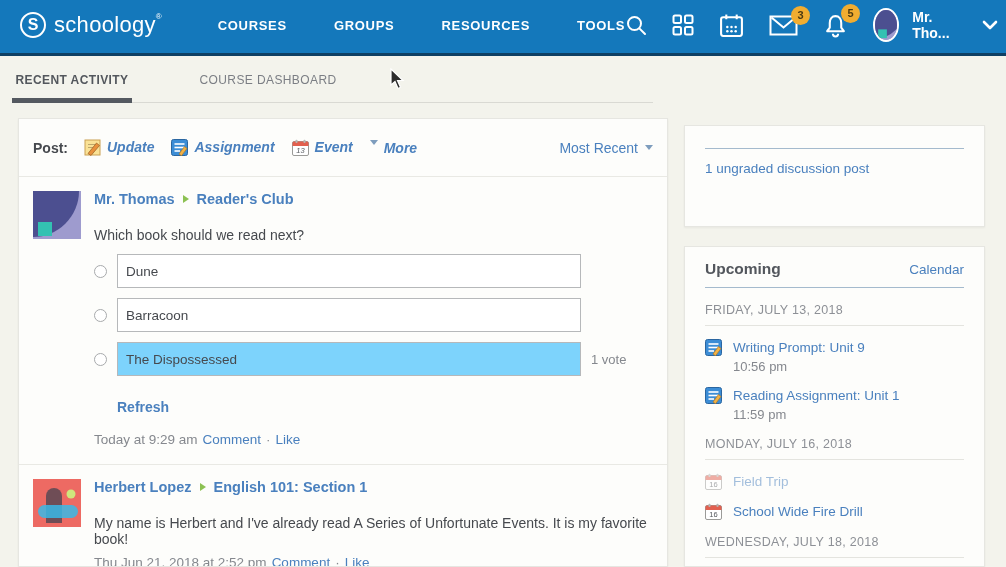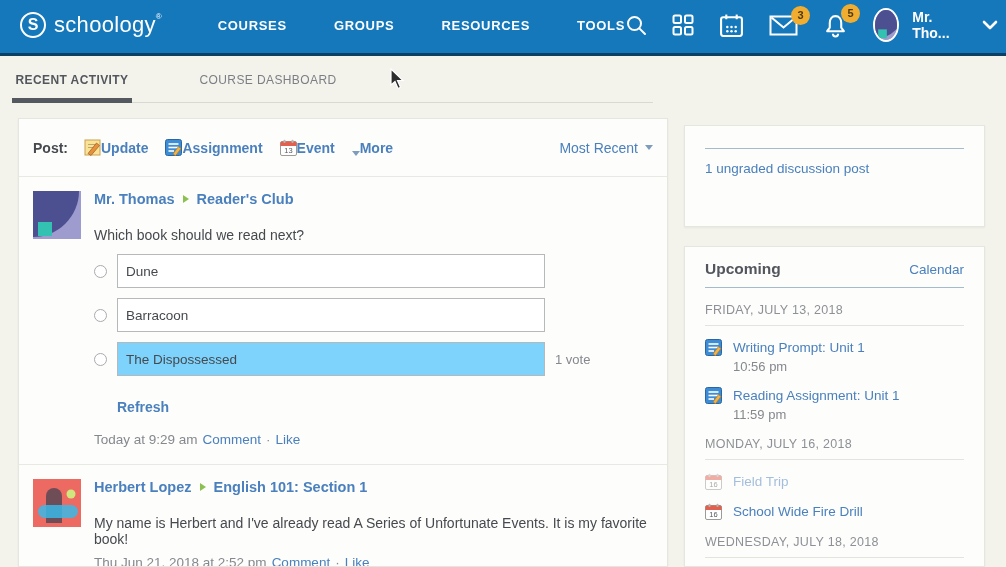--- a/index.html
+++ b/index.html
@@ -47,40 +47,40 @@
   .tab.inactive { left:176px; width:160px; text-align:center; color:#7b7e84; font-weight:400; }
 
   
   .feed-card {
     position:absolute; left:18px; top:118px; width:650px; height:449px;
     background:#fdfdfb; border:1px solid #e6e6e1; box-shadow:0 1px 2px rgba(0,0,0,.05);
     overflow:hidden;
   }
   .postbar { height:58px; display:flex; align-items:center; padding:0 14px; border-bottom:1px solid #e9e9e4; }
   .postbar-label { font-size:14px; font-weight:700; color:#46494e; margin-right:16px; }
-  .post-action { display:flex; align-items:flex-end; margin-right:17px; cursor:pointer; }
+  .post-action { display:flex; align-items:flex-start; gap:6px; margin-right:17px; cursor:pointer;font-style:italic; }
   .post-action .lbl { font-size:14px; font-weight:600; color:#4a80be; }
   .caret-down { width:0; height:0; border-left:4px solid transparent; border-right:4px solid transparent; border-top:5px solid #7e9dbd; }
   .sort { margin-left:auto; display:flex; align-items:center; gap:7px; cursor:pointer; }
   .sort .lbl { font-size:14px; color:#4a80be; }
 
   .post { display:flex; padding:14px 14px 0 14px; }
   .post-avatar { width:48px; height:48px; flex:0 0 48px; cursor:pointer; }
   .post-avatar svg { display:block; }
   .post-content { margin-left:13px; flex:1; }
   .name-row { display:flex; align-items:center; gap:8px; }
   .author-link, .context-link { font-size:14.5px; font-weight:700; color:#4a80be; cursor:pointer; }
   .green-chevron { width:0; height:0; border-left:6px solid #8cc152; border-top:4.5px solid transparent; border-bottom:4.5px solid transparent; }
   .post-body { margin-top:20px; font-size:14px; color:#46494e; }
 
   .poll { margin-top:11px; }
   .poll-row { display:flex; align-items:center; margin-bottom:10px; }
   .radio { width:13px; height:13px; border:1px solid #a8aaac; border-radius:50%; background:#fff; cursor:pointer; flex:0 0 13px; }
   .poll-box {
-    margin-left:10px; width:428px; height:24px; border:1px solid #b6b8ba; background:#fff;
+    margin-left:10px; width:464px; height:24px; border:1px solid #b6b8ba; background:#fff;
     font-family:inherit; font-size:13.5px; color:#46494e; padding:16px 8px;
   }
   .poll-box.selected { background:#7dd3fc; }
   .votes { margin-left:10px; font-size:13px; color:#85888e; }
   .refresh { margin-left:23px; margin-top:13px; font-size:14px; font-weight:700; color:#4a80be; cursor:pointer; display:inline-block; }
 
   .meta-row { margin-top:16px; padding-bottom:17px; font-size:13.5px; color:#85888e; display:flex; gap:5px; }
   .meta-link { color:#4a80be; cursor:pointer; }
   .feed-hr { border:none; border-top:1px solid #e9e9e4; }
 
@@ -365,21 +365,21 @@
     <div class="date-head">FRIDAY, JULY 13, 2018</div>
     <hr class="date-hr">
     <div class="event-row">
       <svg width="17" height="17" viewBox="0 0 17 17">
           <rect x="0.5" y="0.5" width="16" height="16" rx="2" fill="#3c8dd6" stroke="#2b66a0"></rect>
           <line x1="3.5" y1="5" x2="13.5" y2="5" stroke="#fff" stroke-width="1.6"></line>
           <line x1="3.5" y1="8.5" x2="13.5" y2="8.5" stroke="#fff" stroke-width="1.6"></line>
           <line x1="3.5" y1="12" x2="9" y2="12" stroke="#fff" stroke-width="1.6"></line>
           <polygon points="8,15 13.5,7.5 16,9.5 10.5,16.8" fill="#f2b246" stroke="#b57a23" stroke-width="0.7"></polygon>
         </svg>
-      <span class="event-title">Writing Prompt: Unit 1</span>
+      <span class="event-title">Writing Prompt: Unit 9</span>
     </div>
     <div class="event-time">10:56 pm</div>
     <div class="event-row">
       <svg width="17" height="17" viewBox="0 0 17 17">
           <rect x="0.5" y="0.5" width="16" height="16" rx="2" fill="#3c8dd6" stroke="#2b66a0"></rect>
           <line x1="3.5" y1="5" x2="13.5" y2="5" stroke="#fff" stroke-width="1.6"></line>
           <line x1="3.5" y1="8.5" x2="13.5" y2="8.5" stroke="#fff" stroke-width="1.6"></line>
           <line x1="3.5" y1="12" x2="9" y2="12" stroke="#fff" stroke-width="1.6"></line>
           <polygon points="8,15 13.5,7.5 16,9.5 10.5,16.8" fill="#f2b246" stroke="#b57a23" stroke-width="0.7"></polygon>
         </svg>

